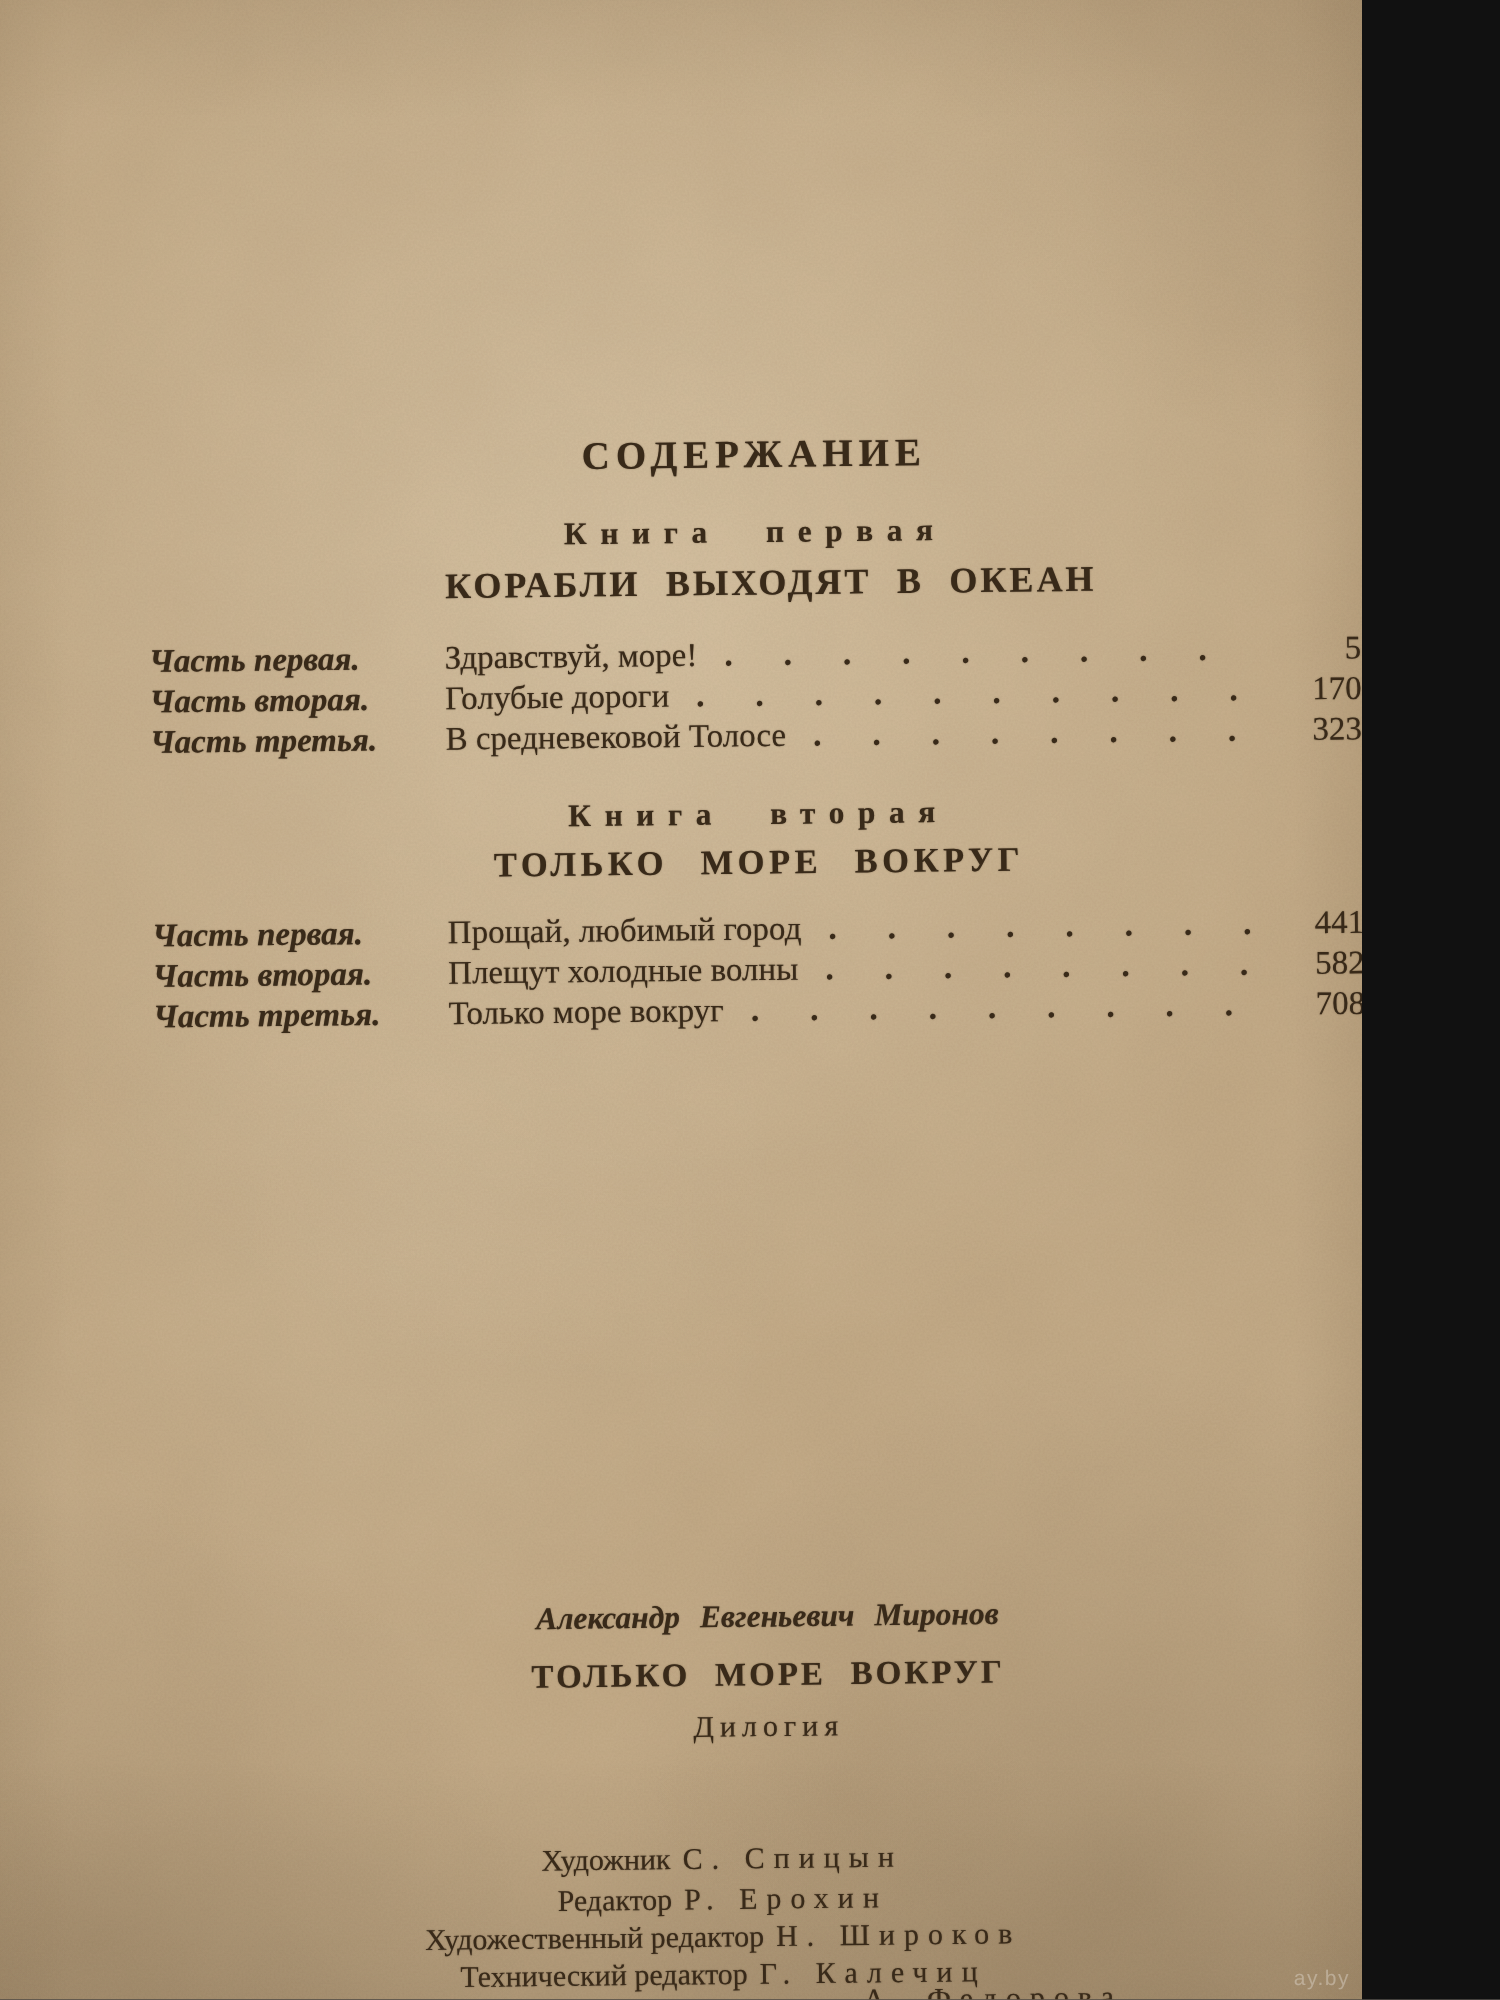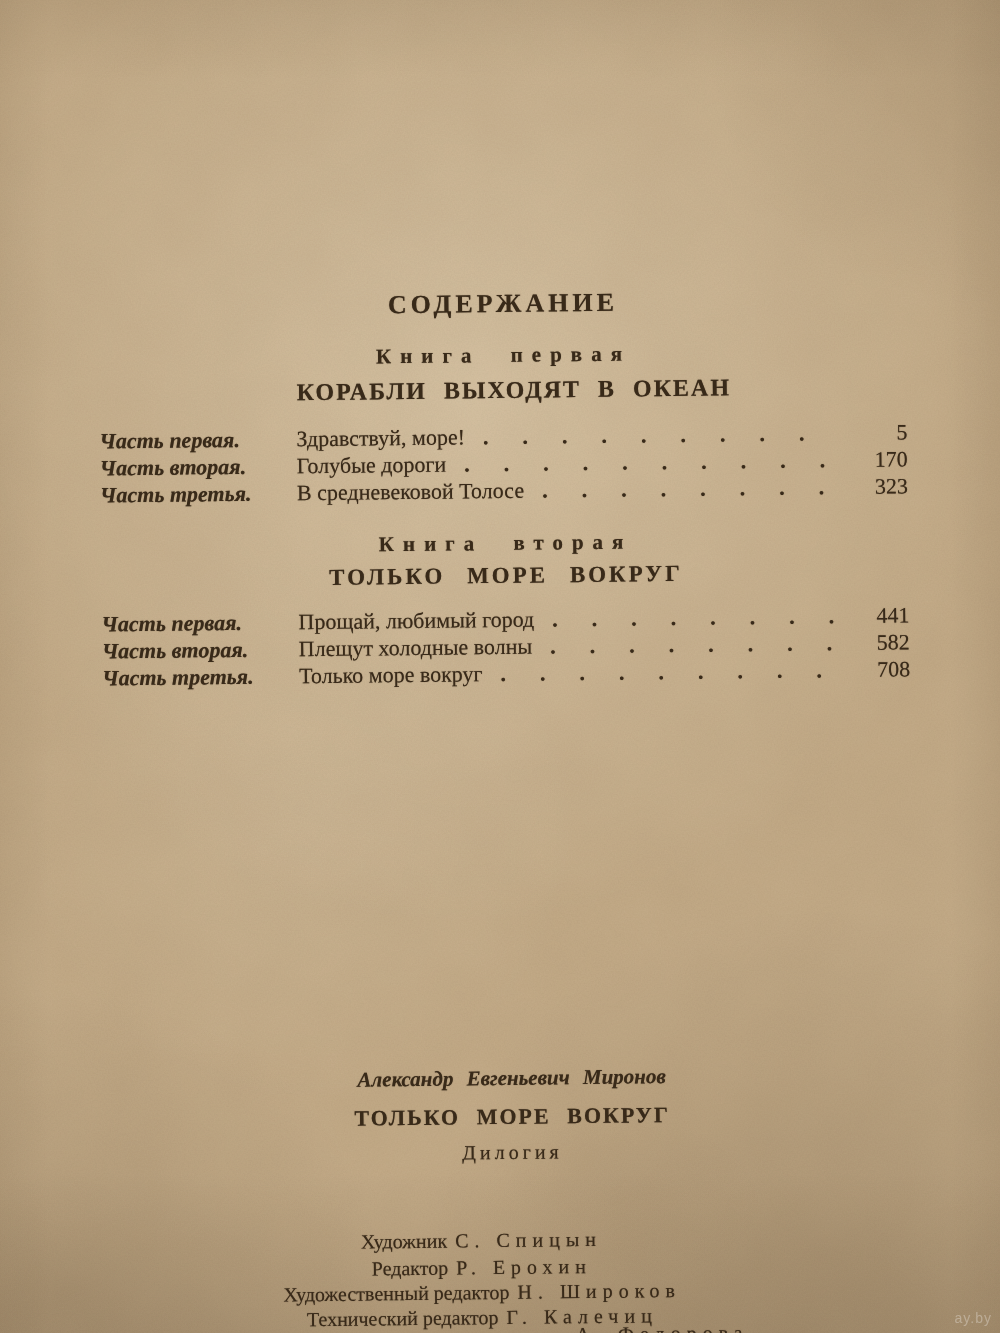--- a/index.html
+++ b/index.html
@@ -1,19 +1,19 @@
 <!DOCTYPE html>
 <html><head>
 <meta charset="utf-8">
 <title>Document</title>
 <style>
   html, body { margin:0; padding:0; background:#111; }
   .photo {
     position:relative;
-    width:1000px; height:1333px;
+    width:908px; height:1333px;
     overflow:hidden;
     background-color:#c5ad8a;
     background-image:
       radial-gradient(75% 55% at 46% 30%, rgba(255,246,224,0.30) 0%, rgba(255,246,224,0.10) 45%, rgba(255,246,224,0) 72%),
       radial-gradient(40% 30% at 30% 62%, rgba(255,246,224,0.10) 0%, rgba(255,246,224,0) 70%),
       radial-gradient(60% 40% at 82% 94%, rgba(74,55,32,0.17) 0%, rgba(74,55,32,0) 65%),
       radial-gradient(50% 35% at 6% 97%, rgba(74,55,32,0.14) 0%, rgba(74,55,32,0) 65%),
       radial-gradient(45% 30% at 98% 5%, rgba(84,63,38,0.11) 0%, rgba(84,63,38,0) 60%),
       radial-gradient(18% 8% at 62% 90%, rgba(84,63,38,0.06) 0%, rgba(84,63,38,0) 80%),
       linear-gradient(180deg, rgba(96,74,46,0.10) 0%, rgba(96,74,46,0) 6%, rgba(96,74,46,0) 88%, rgba(60,44,26,0.15) 100%),

